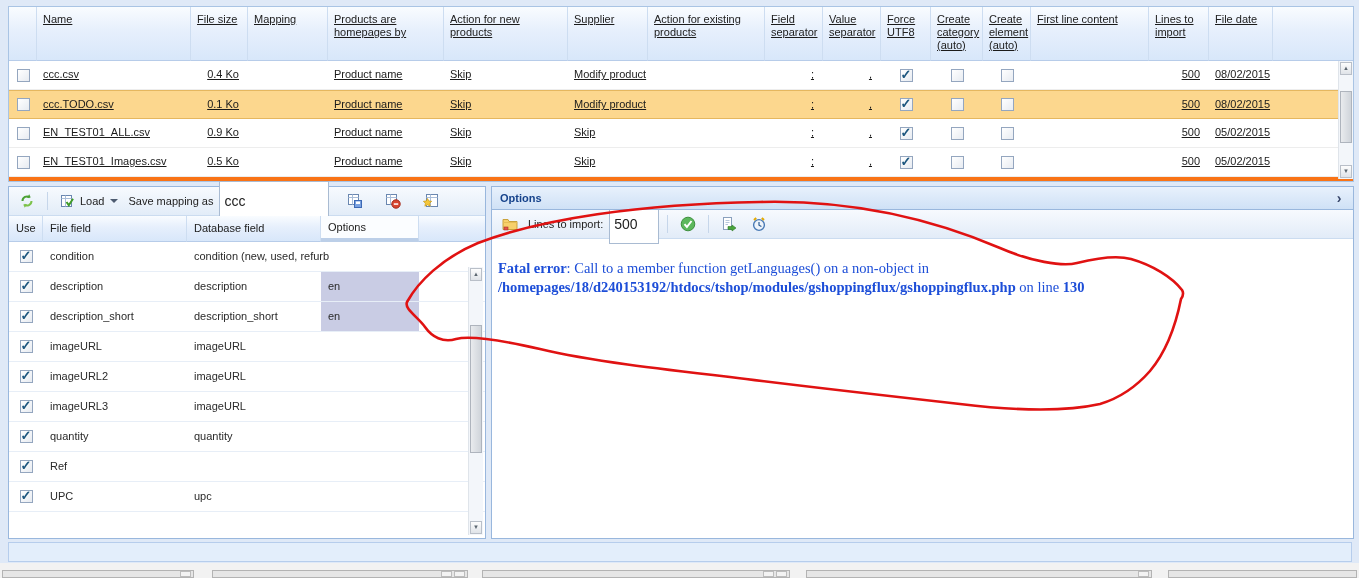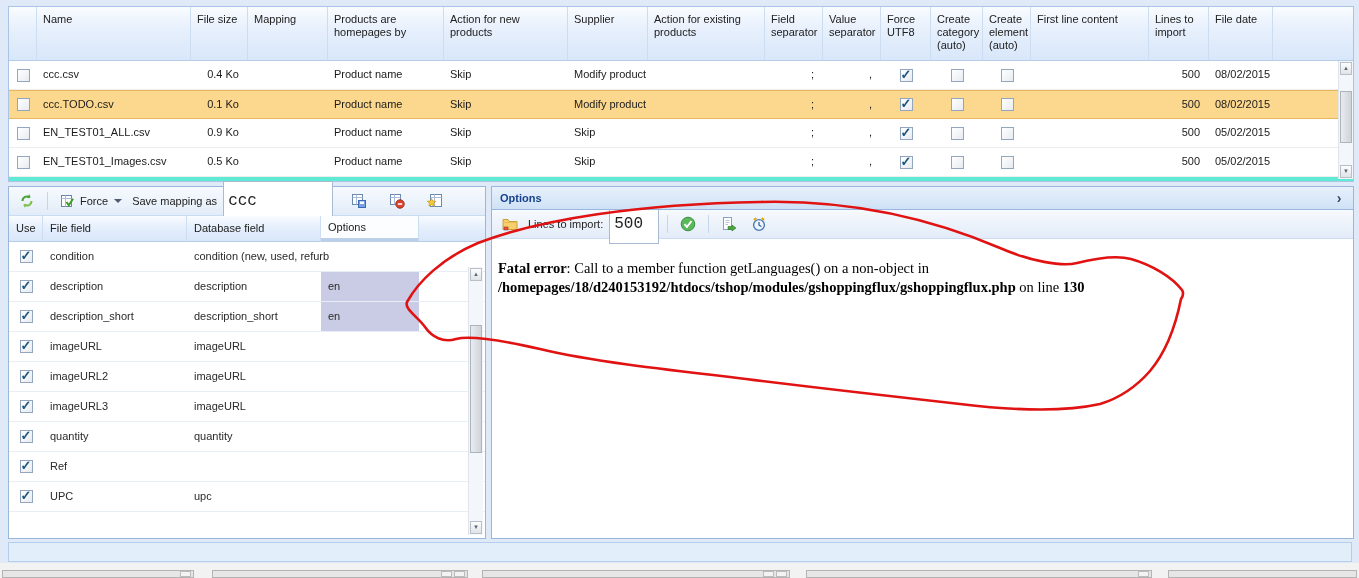--- a/index.html
+++ b/index.html
@@ -4,21 +4,21 @@
 <style>
   html,body{margin:0;padding:0;}
   .page{
     position:relative; width:1359px; height:578px;
     background:#dfe9f7; overflow:hidden;
     font-family:"Liberation Sans", sans-serif; font-size:11px; color:#1b1b1b;
   }
   
   .filegrid{
     position:absolute; left:8px; top:6px; width:1344px; height:174px;
-    background:#5eead4; border:1px solid #a9c4e4;
+    background:#f97316; border:1px solid #a9c4e4;text-decoration:underline;
   }
   .fg-header{display:flex; height:54px;}
   .fg-h{
     box-sizing:border-box; padding:6px 4px 2px 6px;
     background:linear-gradient(#f9fcff,#e6effc 45%,#d8e7fa);
     border-right:1px solid #cdddf1; border-bottom:1px solid #b7cce9;
     color:#212121; overflow:hidden; line-height:13px;
   }
   .fg-h.fill{flex:1 1 auto; border-right:none;}
   .fg-body{position:relative;}
@@ -46,41 +46,41 @@
     color:#15428b; font-weight:bold; line-height:23px; padding-left:8px; box-sizing:border-box;
   }
   .panel-tool{position:absolute; right:6px; top:0; width:16px; text-align:center; color:#39486b; font-size:14px; font-weight:bold; cursor:pointer;}
   .toolbar{
     height:29px; background:linear-gradient(#f7fafe,#e2ecf8);
     border-bottom:1px solid #cbdcf0; display:flex; align-items:center; gap:6px; padding:0 6px; box-sizing:border-box;
   }
   .tb-btn{display:flex; align-items:center; gap:4px; padding:2px 3px; border:1px solid transparent; border-radius:2px; cursor:pointer;}
   .tb-sep{width:1px; height:18px; background:#c6d6ea; margin:0 2px;}
   .tb-label{color:#222;}
-  .tb-input{height:18px; border:1px solid #a9bbd2; font-family:Liberation Mono, monospace; font-size:16px; padding:10px 4px; color:#222;}
+  .tb-input{height:18px; border:1px solid #a9bbd2; font-family:Liberation Sans, sans-serif; font-size:14px; padding:10px 4px; color:#222;}
   .dd-arrow{width:0;height:0;border-left:4px solid transparent;border-right:4px solid transparent;border-top:4px solid #4d5b70; margin-left:2px;}
   
   .mg-header{display:flex; height:26px;}
   .mg-h{
     box-sizing:border-box; padding:6px 0 0 7px;
     background:linear-gradient(#f9fcff,#e6effc 45%,#d8e7fa);
     border-right:1px solid #cdddf1; border-bottom:1px solid #b7cce9; color:#212121;
   }
   .mg-h.options{background:#fbfdff; border-bottom:4px solid #bccfe8; padding-top:5px;}
   .mg-h.fill{flex:1 1 auto; border-right:none;}
   .mg-body{position:relative; background:#fff;}
   .mg-row{display:flex; height:29px; border-bottom:1px solid #e7eef7;}
   .mg-c{box-sizing:border-box; padding:8px 0 0 7px; white-space:nowrap; overflow:visible; color:#2a2a2a;}
   .mg-c.cbc{display:flex; align-items:center; justify-content:center; padding:0;}
   .mg-c.opt{overflow:hidden;}
   .mg-c.opt.hasval{background:#c9cce4;}
   
   .error-box{
     position:absolute; left:6px; top:20px; width:700px;
-    font-family:"Liberation Serif", serif; font-size:14.5px; color:#000000; line-height:19px;
+    font-family:"Liberation Serif", serif; font-size:14.5px; color:#1d4ed8; line-height:19px;
   }
   .error-box b{font-weight:bold;}
   
   .south-bar{position:absolute; left:8px; top:542px; width:1342px; height:18px; background:#e3eefb; border:1px solid #b6cdec;}
   .bottom-zone{position:absolute; left:0; top:563px; width:1359px; height:15px; background:#f2f2f2;}
   .tb-box{position:absolute; top:570px; height:8px; background:#e6e6e6; border:1px solid #b3b3b3; box-sizing:border-box;}
   .tb-mini{position:absolute; top:571px; height:6px; width:11px; background:#f3f3f3; border:1px solid #bcbcbc; box-sizing:border-box;}
   
   .annotation{position:absolute; left:395px; top:195px; z-index:60; pointer-events:none;}
   .icon16{width:16px;height:16px;display:block;}
@@ -237,21 +237,21 @@
             <path d="M5.8 14.8l-1.5-3.4 3.6-.4z" fill="#7cc24a"></path>
           </svg>
       </span>
       <span class="tb-sep"></span>
       <span class="tb-btn">
         <svg class="icon16" viewBox="0 0 16 16">
             <rect x="1.5" y="2.5" width="10" height="11" fill="#fff" stroke="#6a87b0"></rect>
             <path d="M1.5 5.5h10M5.5 2.5v11" stroke="#a9bdd8"></path>
             <path d="M6.5 9l2.3 3.2L13 5.8" stroke="#3f9b28" stroke-width="2" fill="none"></path>
           </svg>
-        <span class="tb-label">Force</span>
+        <span class="tb-label">Load</span>
         <span class="dd-arrow"></span>
       </span>
       <span class="tb-label">Save mapping as</span>
       <input class="tb-input" style="width: 100px;" value="ccc">
       <span class="tb-btn" style="margin-left:8px;">
         <svg class="icon16" viewBox="0 0 16 16">
             <rect x="1.5" y="1.5" width="10" height="10" fill="#fff" stroke="#6a87b0"></rect>
             <path d="M1.5 4.5h10M5.5 1.5v10" stroke="#a9bdd8"></path>
             <rect x="7.5" y="7.5" width="7" height="7" fill="#7ba2e0" stroke="#3c69b5"></rect>
             <rect x="9" y="8.5" width="4" height="2.5" fill="#fff"></rect>

